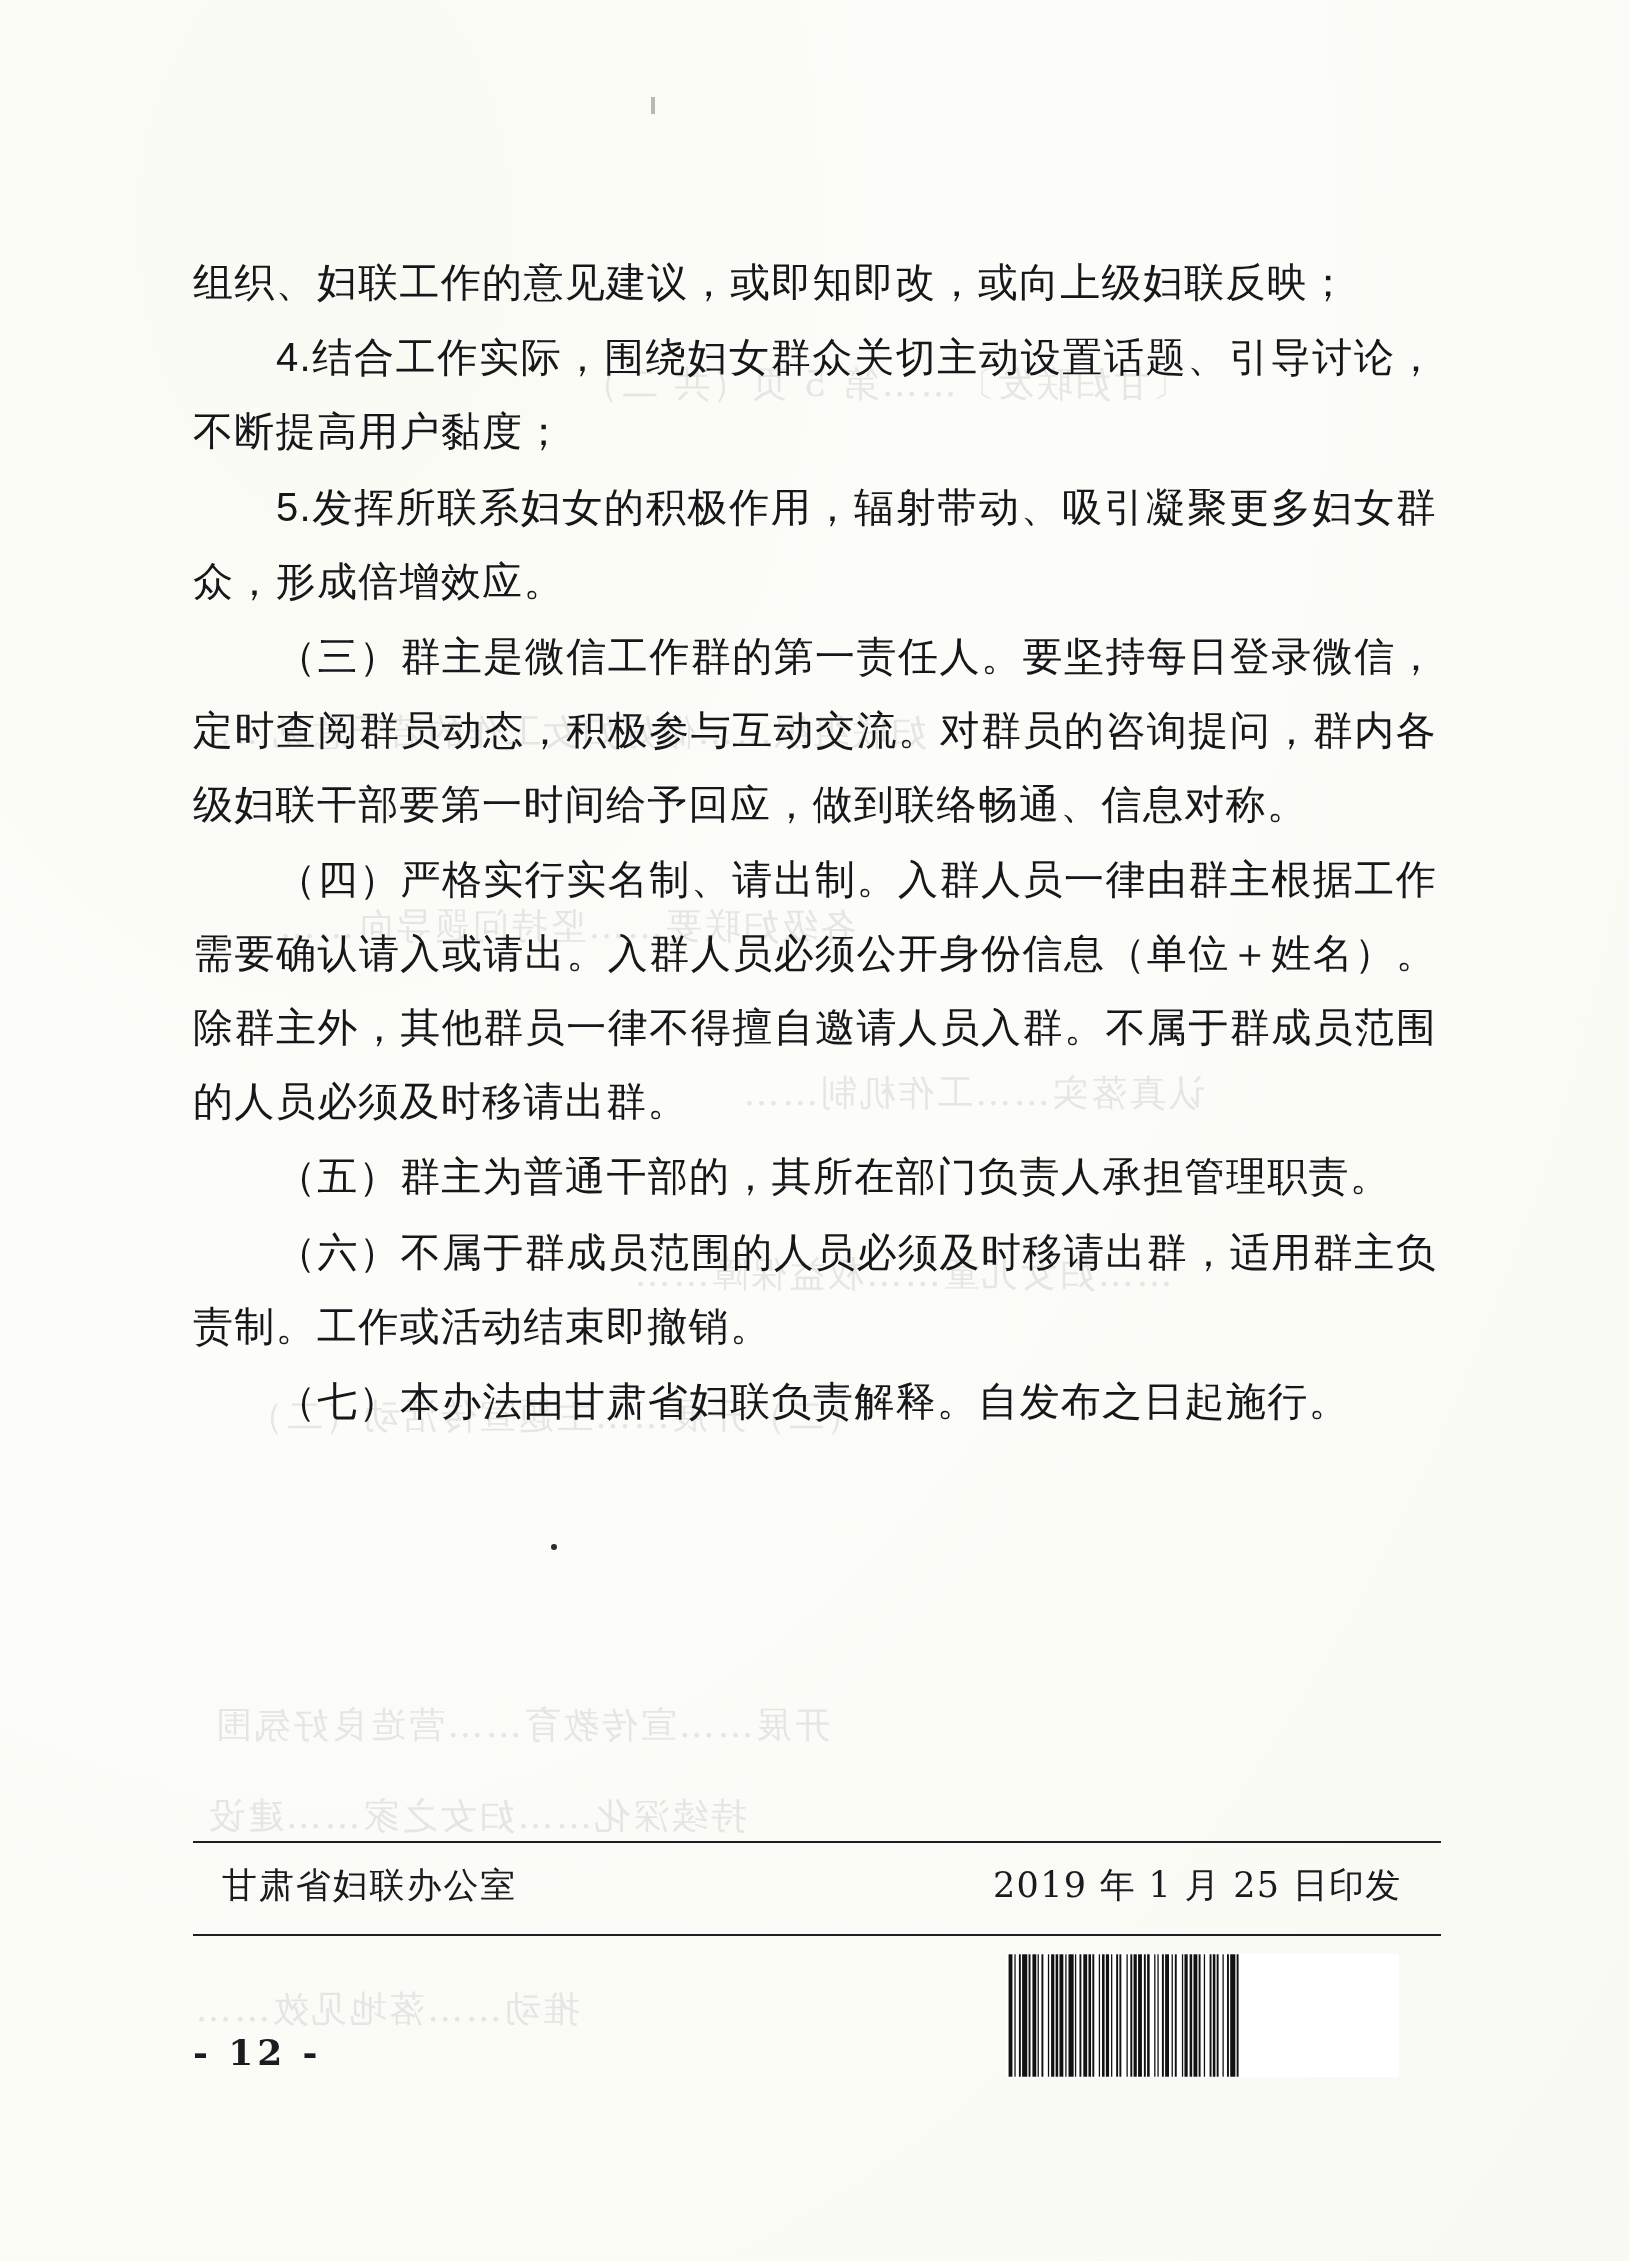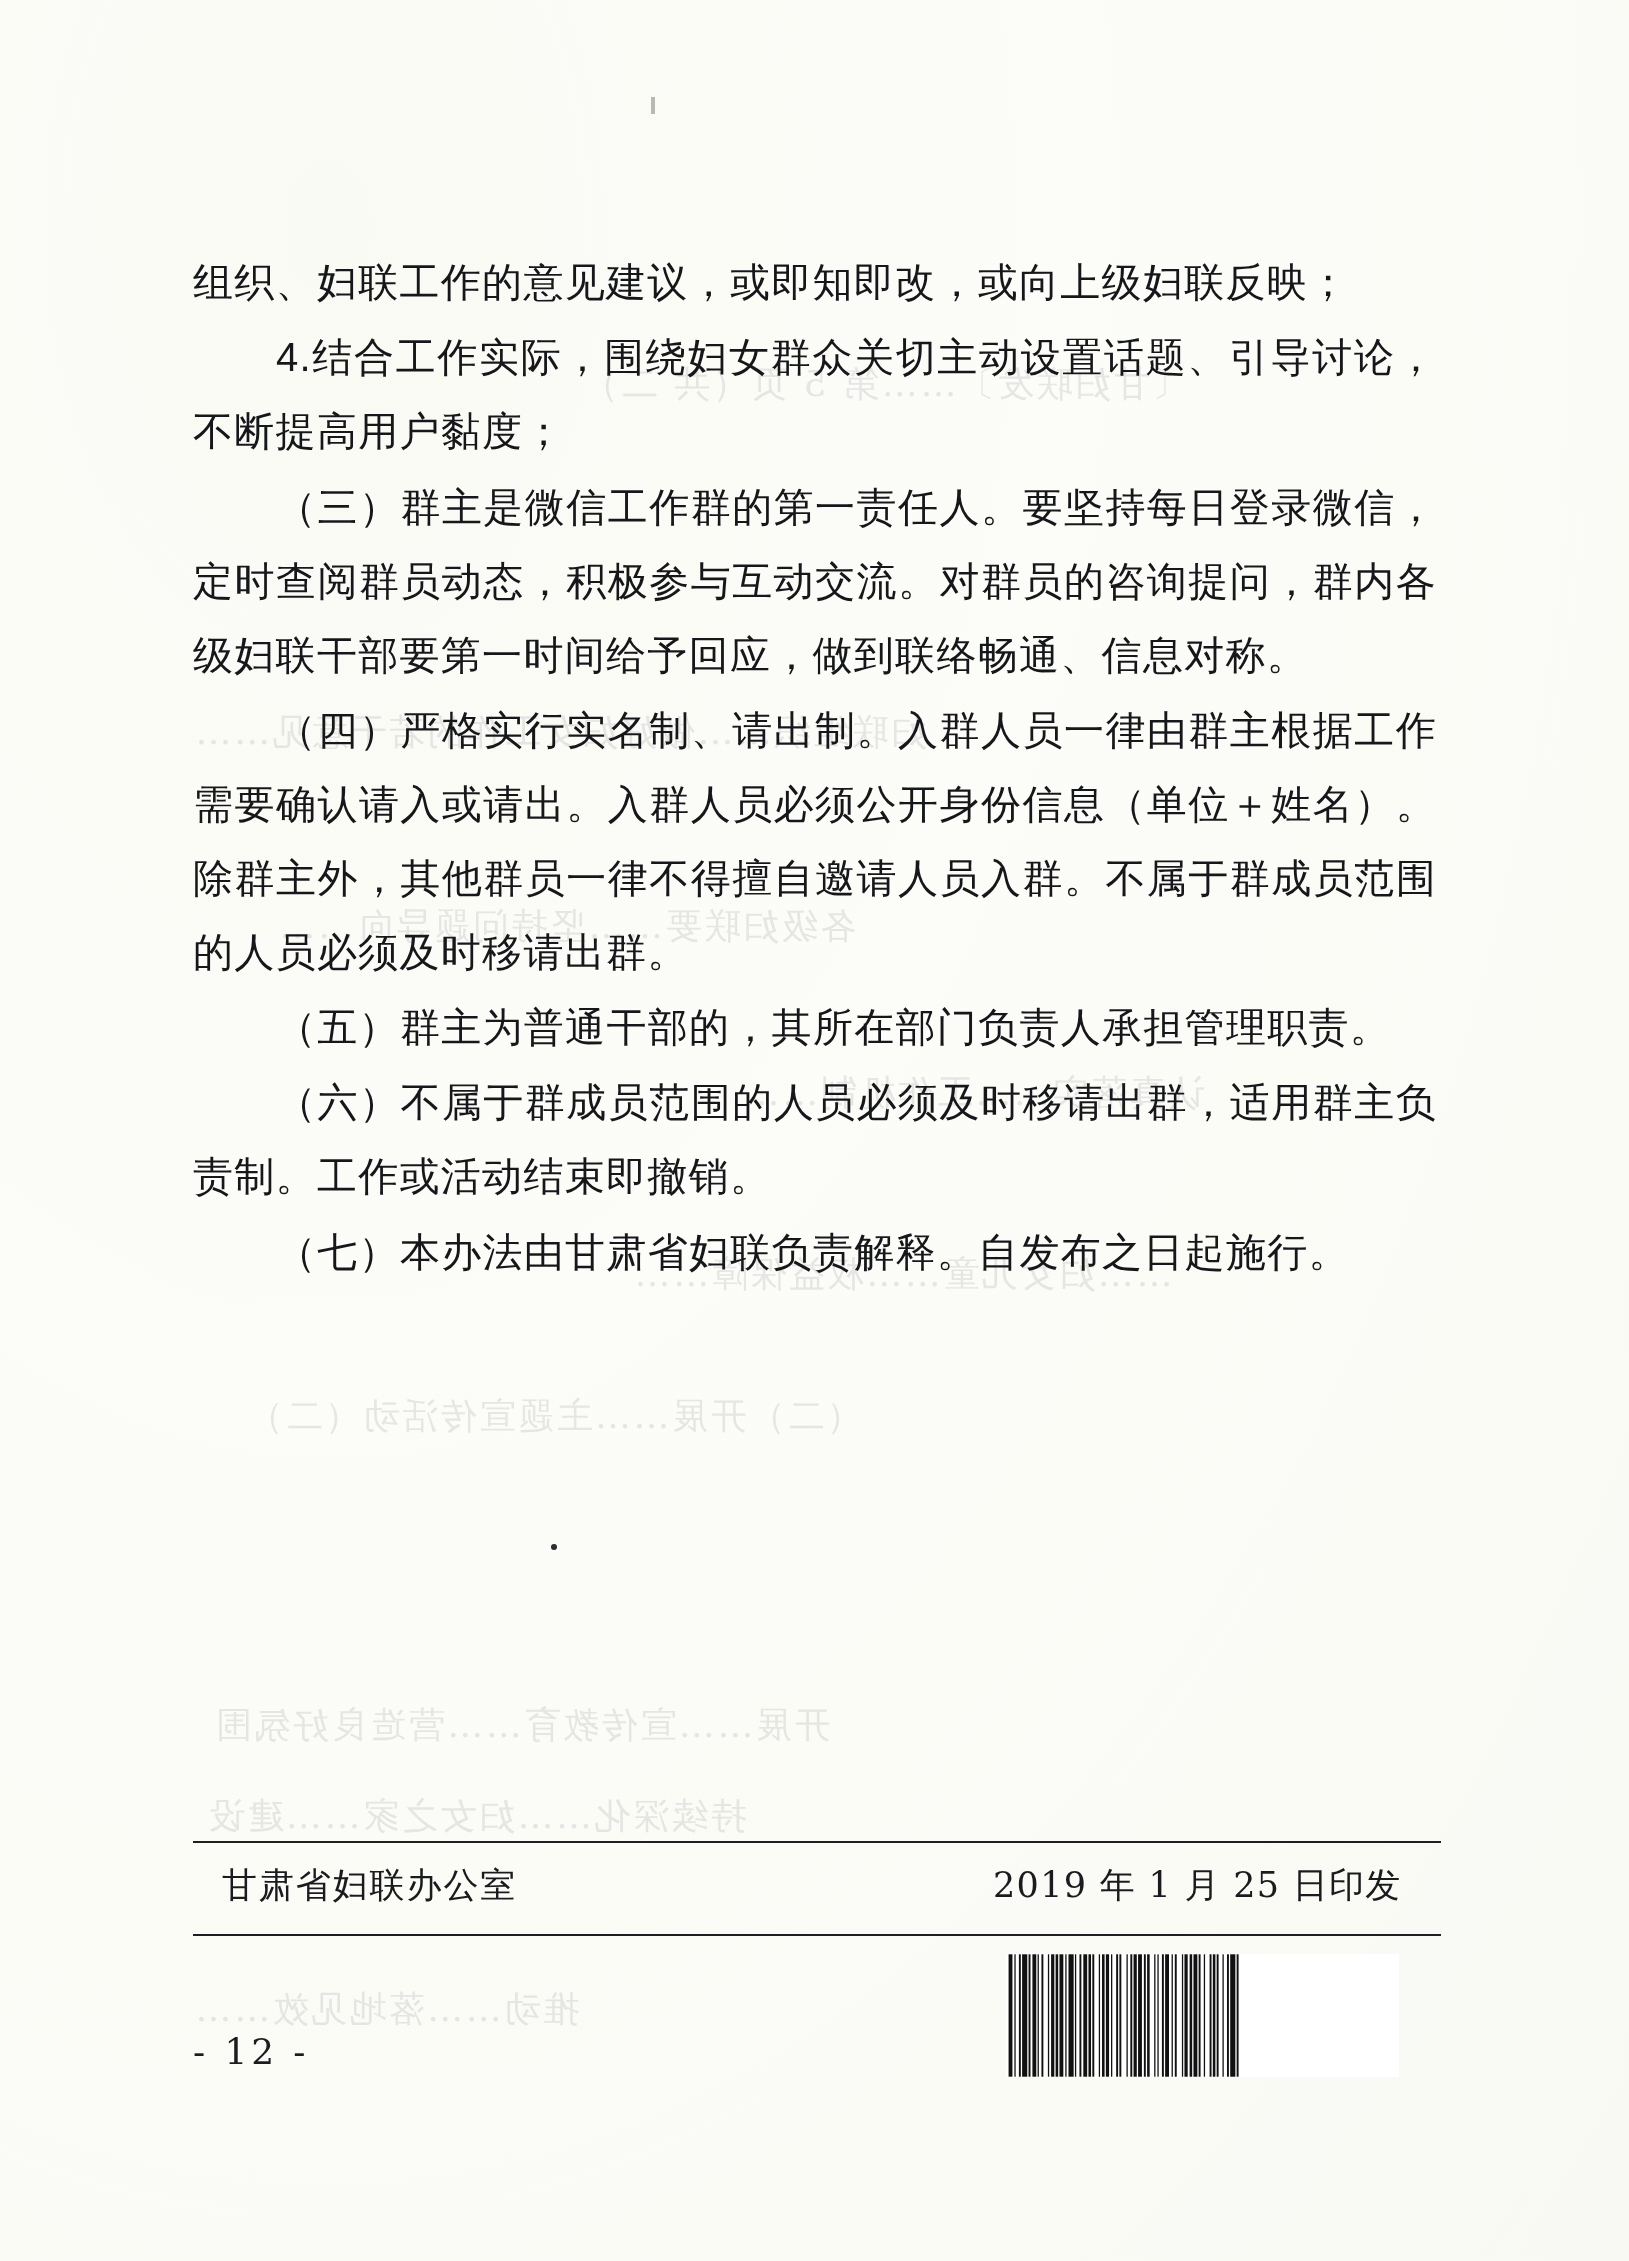--- a/index.html
+++ b/index.html
@@ -88,20 +88,21 @@
     text-align: right;
   }
   .page-number {
     position: absolute;
     left: 193px;
     top: 2031px;
     font-size: 36px;
     letter-spacing: 3.9px;
     color: #1a1c1f;
     font-family: "DejaVu Serif", serif;
+    font-weight: bold;
   }
   .barcode {
     position: absolute;
     left: 1006px;
     top: 1954px;
     width: 393px;
     height: 123px;
     background: #ffffff;
   }
   .barcode svg { display: block; }
@@ -138,20 +139,21 @@
       <div class="ghost" style="left: 632px; top: 1238px;">……妇女儿童……权益保障……</div>
       <div class="ghost" style="left: 245px; top: 1380px;">（二）开展……主题宣传活动（二）</div>
       <div class="ghost" style="left: 213px; top: 1689px;">开展……宣传教育……营造良好氛围</div>
       <div class="ghost" style="left: 206px; top: 1780px;">持续深化……妇女之家……建设</div>
       <div class="ghost" style="left: 193px; top: 1973px;">推动……落地见效……</div>
     </div>
 
   <div class="content">
     <p class="para">组织、妇联工作的意见建议，或即知即改，或向上级妇联反映；</p>
     <p class="para indent">4.结合工作实际，围绕妇女群众关切主动设置话题、引导讨论，不断提高用户黏度；</p>
+    <p class="para indent">5.发挥所联系妇女的积极作用，辐射带动、吸引凝聚更多妇女群众，形成倍增效应。</p>
     <p class="para indent">（三）群主是微信工作群的第一责任人。要坚持每日登录微信，定时查阅群员动态，积极参与互动交流。对群员的咨询提问，群内各级妇联干部要第一时间给予回应，做到联络畅通、信息对称。</p>
     <p class="para indent">（四）严格实行实名制、请出制。入群人员一律由群主根据工作需要确认请入或请出。入群人员必须公开身份信息（单位＋姓名）。除群主外，其他群员一律不得擅自邀请人员入群。不属于群成员范围的人员必须及时移请出群。</p>
     <p class="para indent">（五）群主为普通干部的，其所在部门负责人承担管理职责。</p>
     <p class="para indent">（六）不属于群成员范围的人员必须及时移请出群，适用群主负责制。工作或活动结束即撤销。</p>
     <p class="para indent">（七）本办法由甘肃省妇联负责解释。自发布之日起施行。</p>
   </div>
 
   <div class="dot-mark"></div>
 
   <div class="footer-rule"></div>

